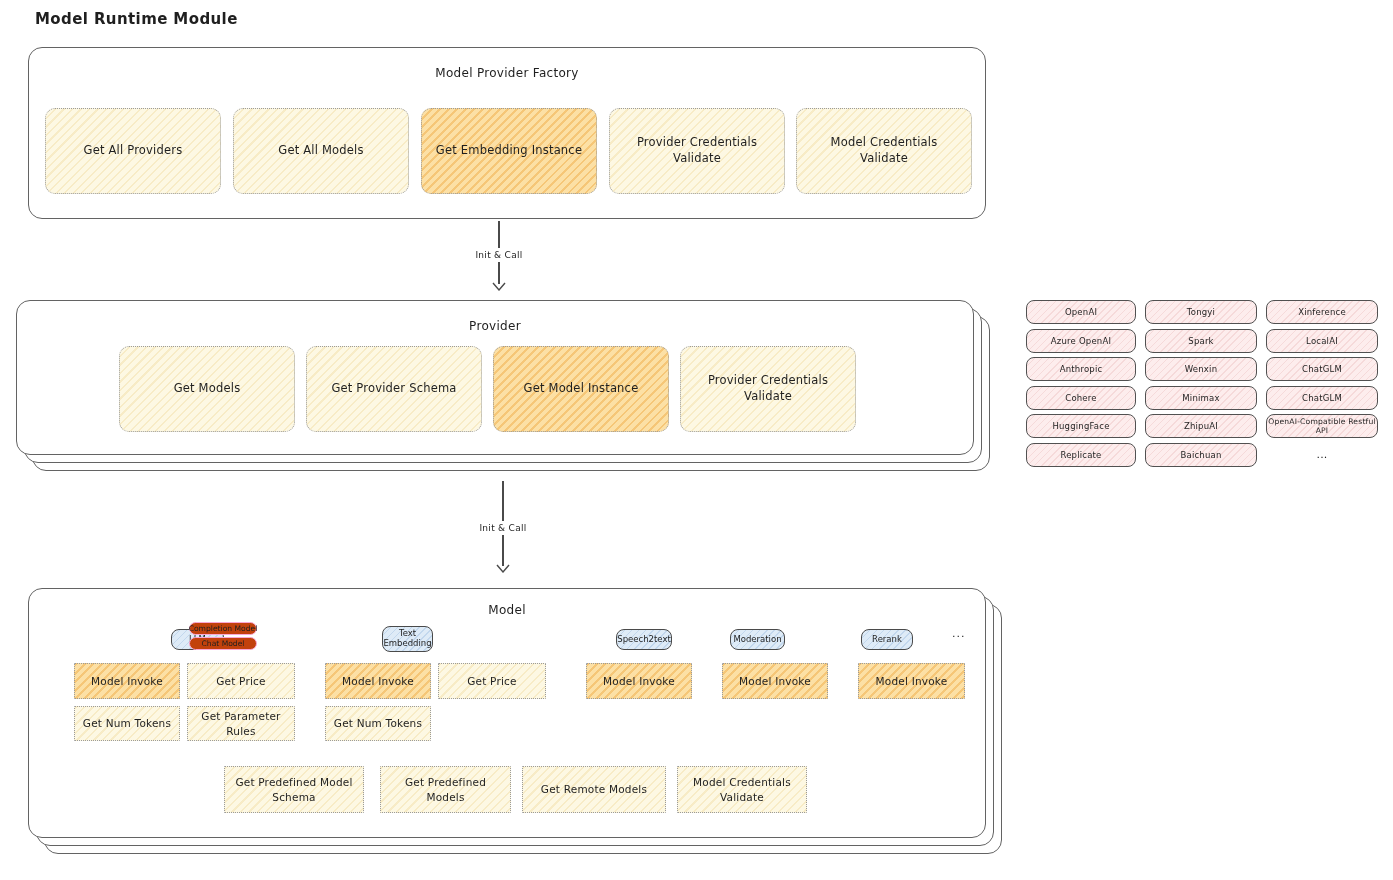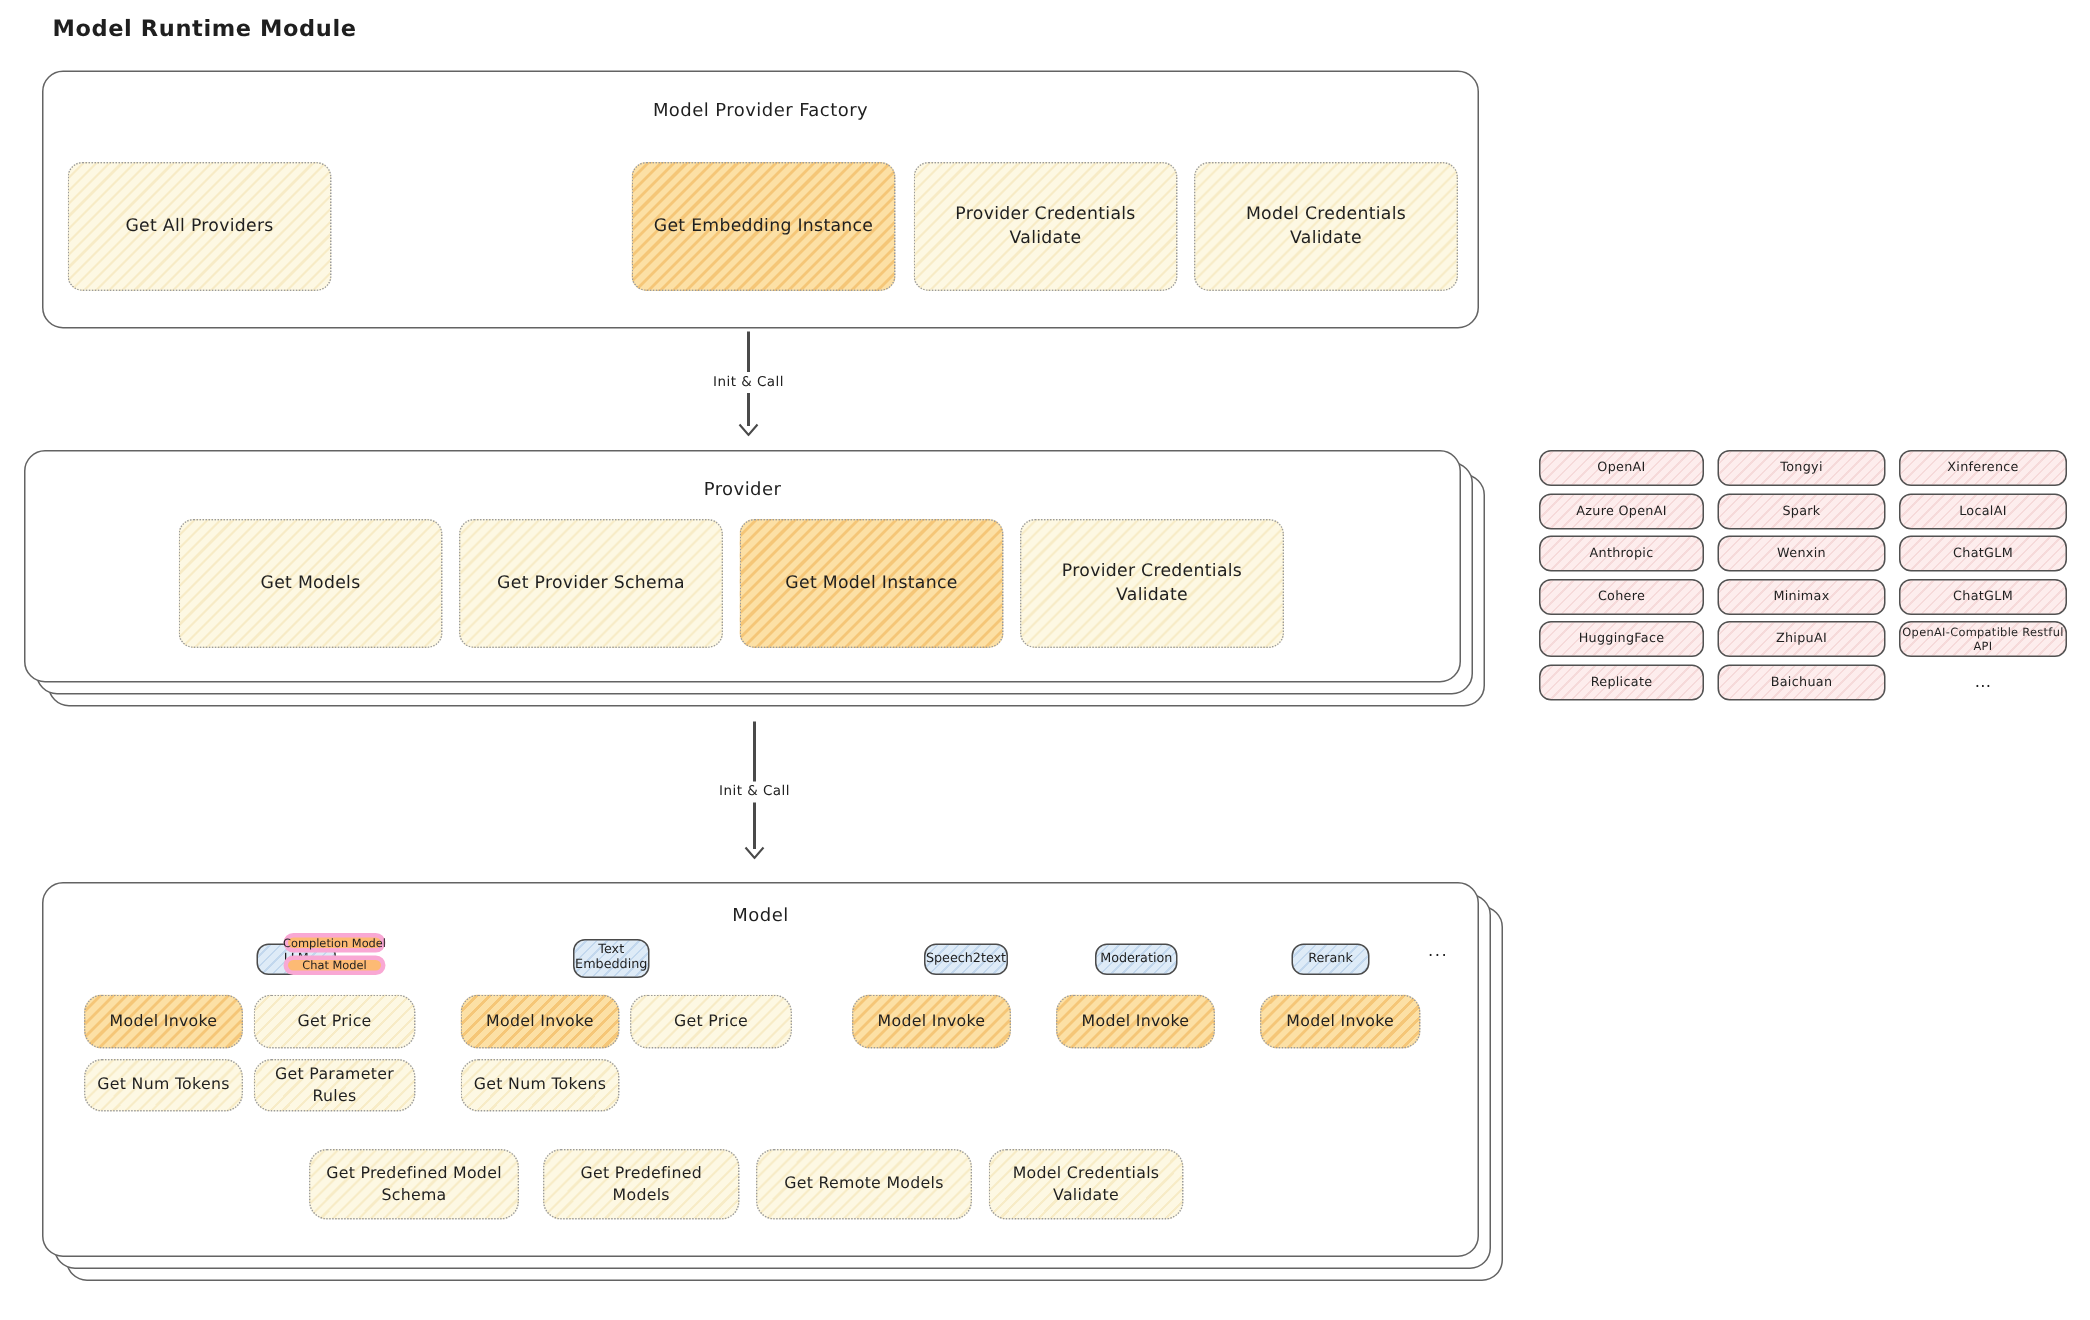--- a/index.html
+++ b/index.html
@@ -19,21 +19,21 @@
     font-size:12px; letter-spacing:.3px; }
 
   
   .fn { position:absolute; display:flex; align-items:center; justify-content:center;
     text-align:center; border:1.6px dotted #9b9b9b; border-radius:10px;
     font-size:11.5px; line-height:1.35; padding:4px 8px; letter-spacing:.2px;
     background-color:#fdf8e3;
     background-image:repeating-linear-gradient(135deg, rgba(232,203,122,.28) 0px, rgba(232,203,122,.28) 1.5px, transparent 1.5px, transparent 6px); }
   .fn.hl { background-color:#fce0a5;
     background-image:repeating-linear-gradient(135deg, rgba(238,172,74,.5) 0px, rgba(238,172,74,.5) 2px, transparent 2px, transparent 6px); }
-  .fn.sm { font-size:10.5px; border-radius:12px; padding:2px 6px; }
+  .fn.sm { font-size:10.5px; border-radius:1px; padding:2px 6px;margin-left:18px; }
 
   
   .arrow { position:absolute; display:flex; flex-direction:column; align-items:center; width:70px; }
   .arrow .stem { width:1.5px; background:#4a4a4a; }
   .arrow .arrow-label { font-size:9px; padding:2px 3px; letter-spacing:.3px; white-space:nowrap; }
   .arrow svg { display:block; margin-top:-2px; }
 
   
   .providers-grid { position:absolute; left:1026px; top:300px; display:grid;
     grid-template-columns:110px 112px 112px; grid-auto-rows:24px; column-gap:9px; row-gap:4.5px; }
@@ -43,34 +43,35 @@
     background-image:repeating-linear-gradient(135deg, rgba(224,160,160,.25) 0px, rgba(224,160,160,.25) 1.2px, transparent 1.2px, transparent 5px); }
   .chip.small-text { font-size:7.6px; }
   .chip.chip-more { border:none; background:none; font-size:11px; }
 
   
   .tag { position:absolute; display:flex; align-items:center; justify-content:center;
     text-align:center; border:1.2px solid #4a4a4a; border-radius:8px; font-size:8.5px;
     line-height:1.15; background-color:#deebf7;
     background-image:repeating-linear-gradient(135deg, rgba(130,170,215,.3) 0px, rgba(130,170,215,.3) 1.2px, transparent 1.2px, transparent 5px); }
   .mini-tag { position:absolute; display:flex; align-items:center; justify-content:center;
-    border:3px solid #f9a8d4; border-radius:7px; background:#fdba74; font-size:7.6px;
+    border:1px solid #f9a8d4; border-radius:7px; background:#c2410c; font-size:7.6px;
     white-space:nowrap; }
   .dots { position:absolute; font-size:11px; letter-spacing:1px; }
 </style>
 </head>
 <body>
 
 <div class="canvas">
 
   <div class="page-title">Model Runtime Module</div>
 
   <div class="card" style="left:28px; top:47px; width:958px; height:172px;">
     <div class="box-title">Model Provider Factory</div>
     <div class="fn" style="left:16px; top:60px; width:176px; height:86px;">Get All Providers</div>
+    <div class="fn" style="left:204px; top:60px; width:176px; height:86px;">Get All Models</div>
     <div class="fn hl" style="left:392px; top:60px; width:176px; height:86px;">Get Embedding Instance</div>
     <div class="fn" style="left:580px; top:60px; width:176px; height:86px;">Provider Credentials Validate</div>
     <div class="fn" style="left:767px; top:60px; width:176px; height:86px;">Model Credentials Validate</div>
   </div>
 
   <div class="arrow" style="left:464px; top:221px;">
     <div class="stem" style="height:27px;"></div>
     <span class="arrow-label">Init &amp; Call</span>
     <div class="stem" style="height:22px;"></div>
     <svg width="14" height="9" viewBox="0 0 14 9">

